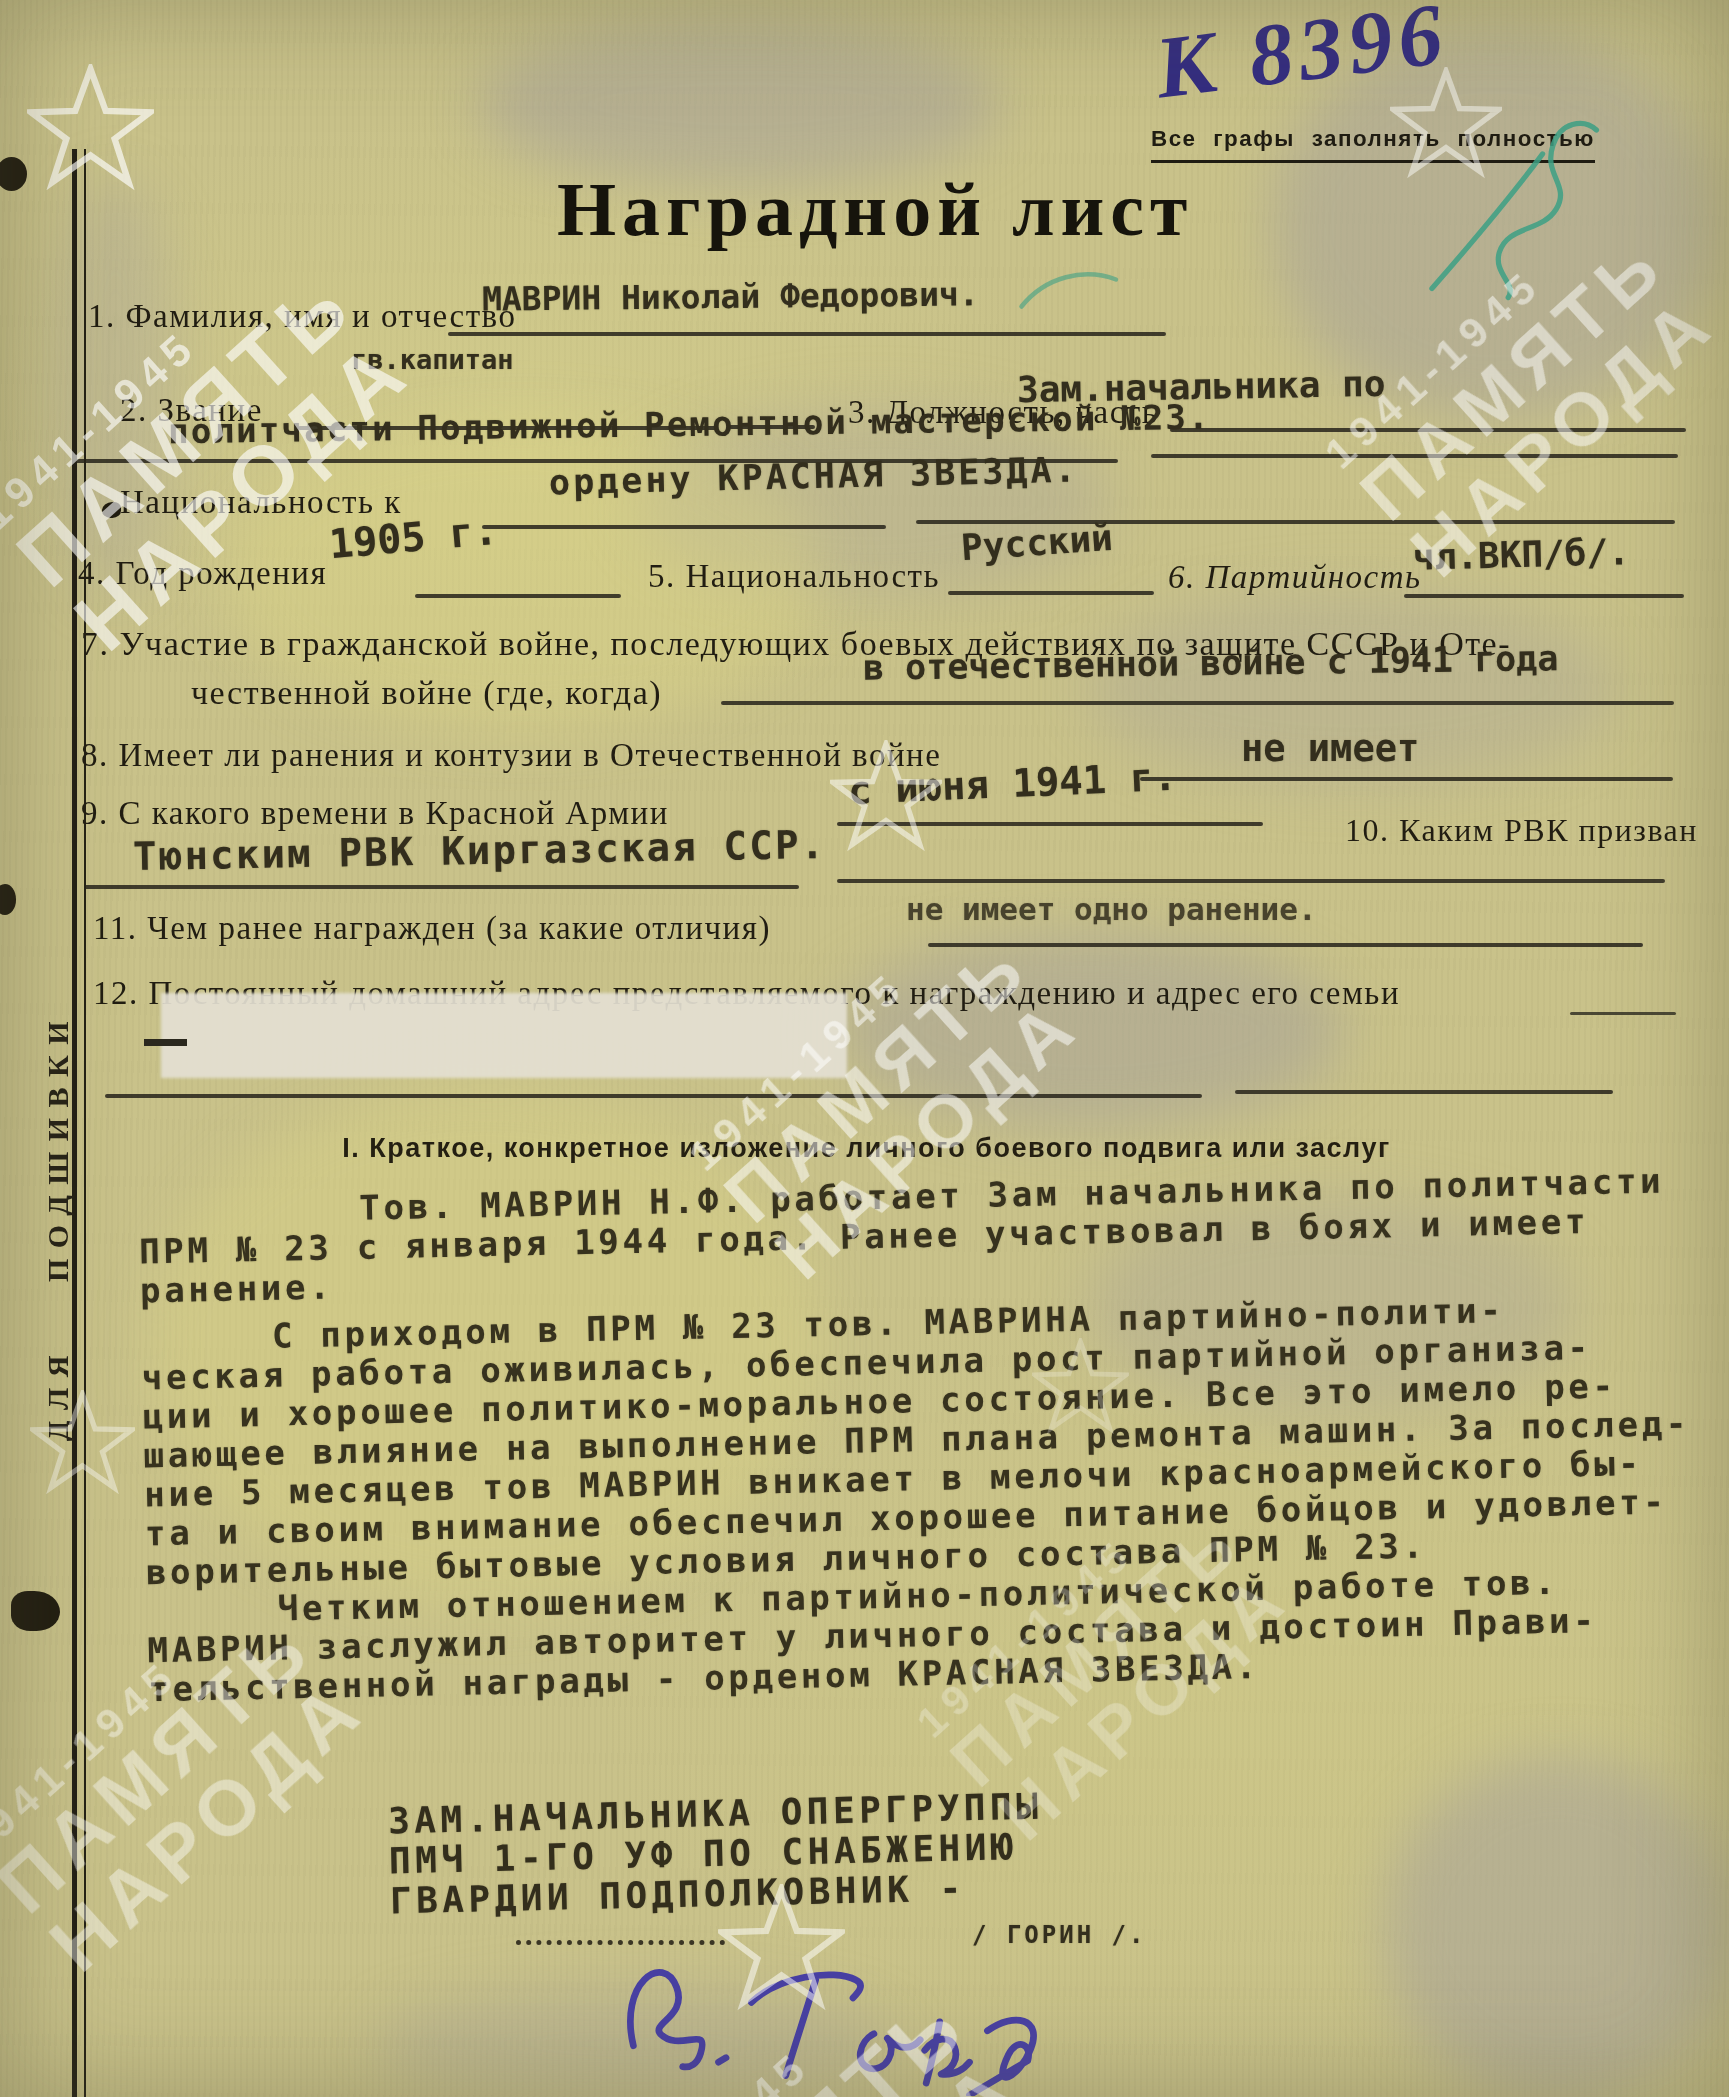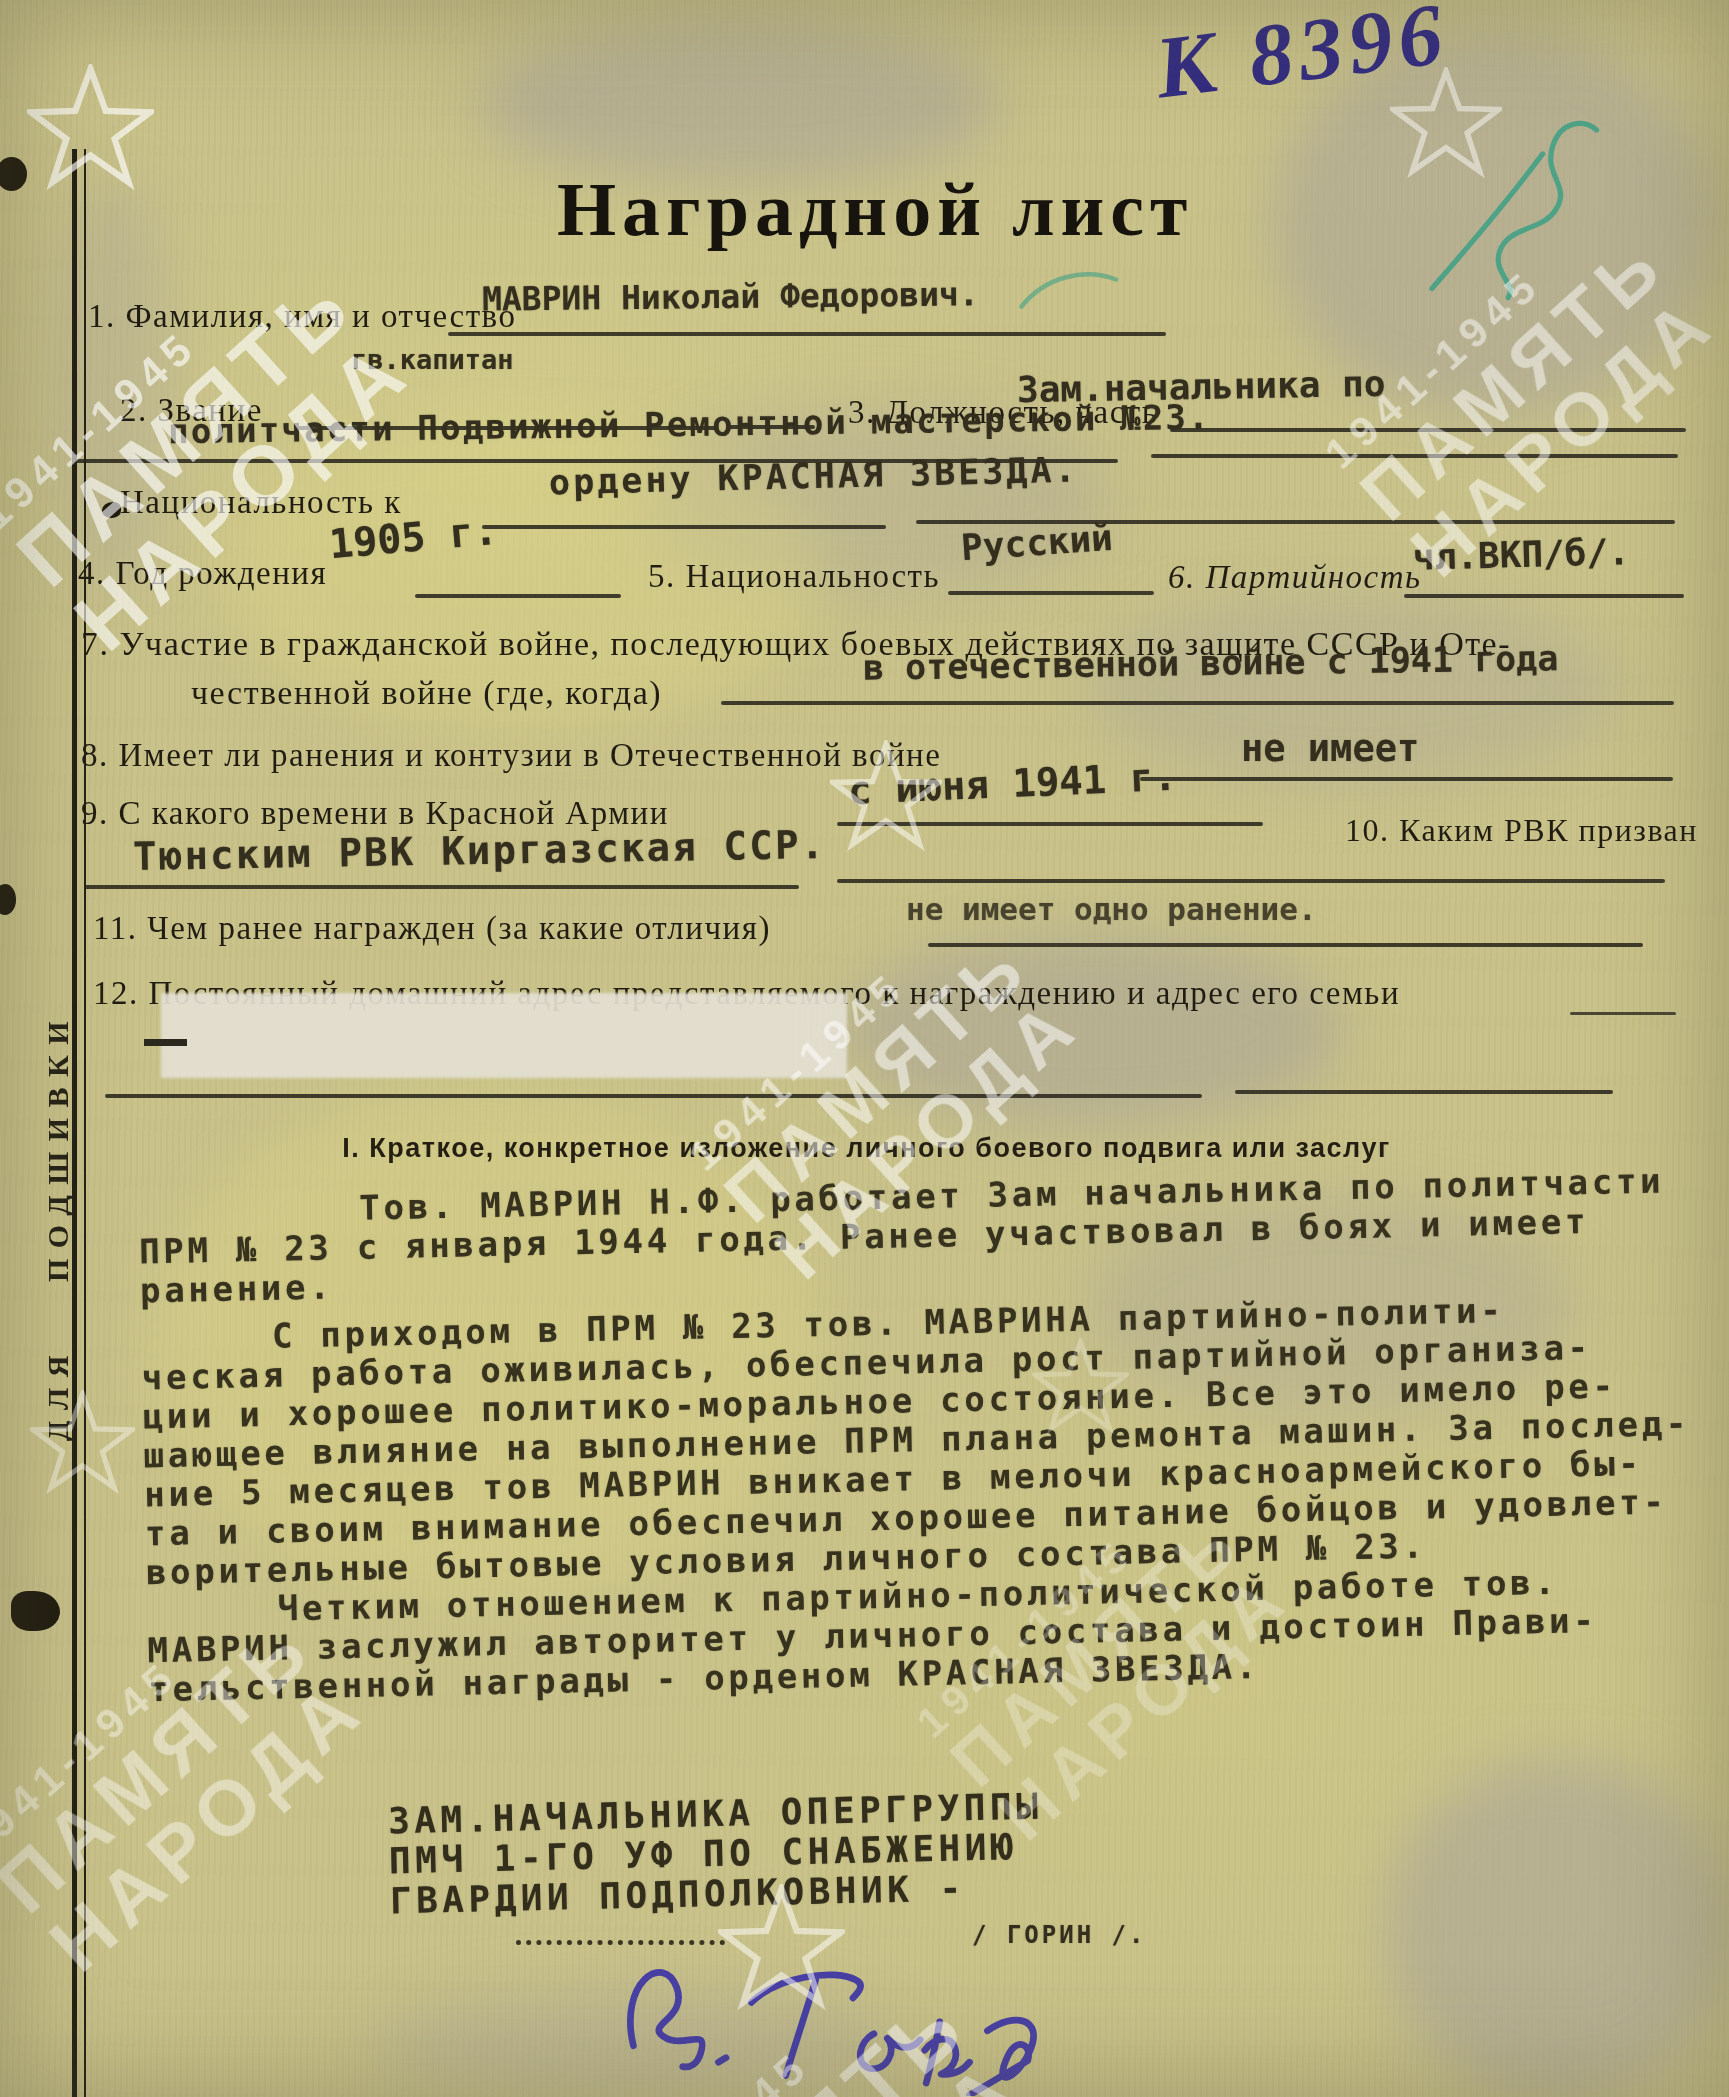--- a/index.html
+++ b/index.html
@@ -77,20 +77,21 @@
 
   <div class="vline" style="left:72px;top:149px;width:4.5px;height:1948px;"></div>
   <div class="vline" style="left:84px;top:149px;width:2.2px;height:1948px;"></div>
   <div class="vert-label">ДЛЯ ПОДШИВКИ</div>
   <div class="hole" style="left:-4.5px;top:157px;width:31px;height:34px;"></div>
   <div class="hole" style="left:-6px;top:884px;width:22.4px;height:31px;"></div>
   <div class="hole" style="left:10.5px;top:1591px;width:49px;height:40px;border-radius:40% 60% 55% 45%;"></div>
   <div class="hole" style="left:102px;top:502px;width:19.4px;height:16.4px;border-radius:60% 40% 50% 50%;"></div>
 
   <div class="registry" style="left:1155px;top:0px;">К 8396</div>
+  <div class="instr" style="left:1151px;top:126px;">Все графы заполнять полностью</div>
 
   <div class="title" style="left:557px;top:166px;">Наградной лист</div>
 
   <div class="lbl" style="left:88px;top:298px;">1. Фамилия, имя и отчество</div>
   <div class="typed" style="left:482px;top:277px;transform:rotate(-.6deg);">МАВРИН Николай Федорович.</div>
   <div class="rule" style="left:448px;top:332px;width:718px;"></div>
 
   <div class="typed" style="left:351px;top:344px;font-size:27px;">гв.капитан</div>
   <div class="lbl" style="left:120px;top:392px;">2. Звание</div>
   <div class="rule" style="left:298px;top:426px;width:419px;"></div>

